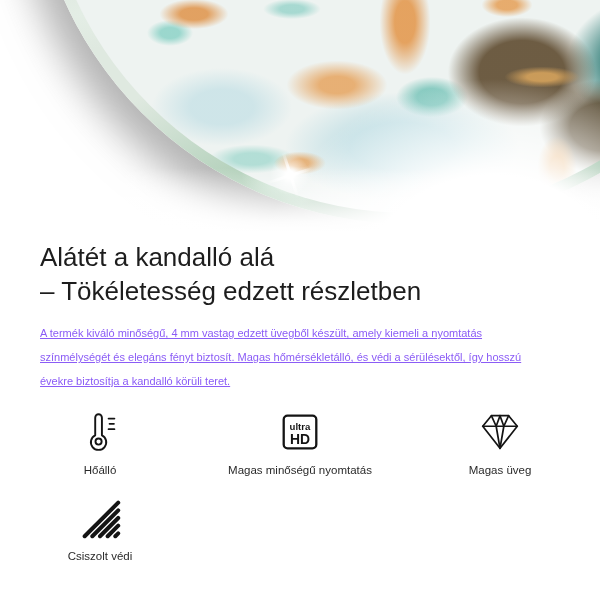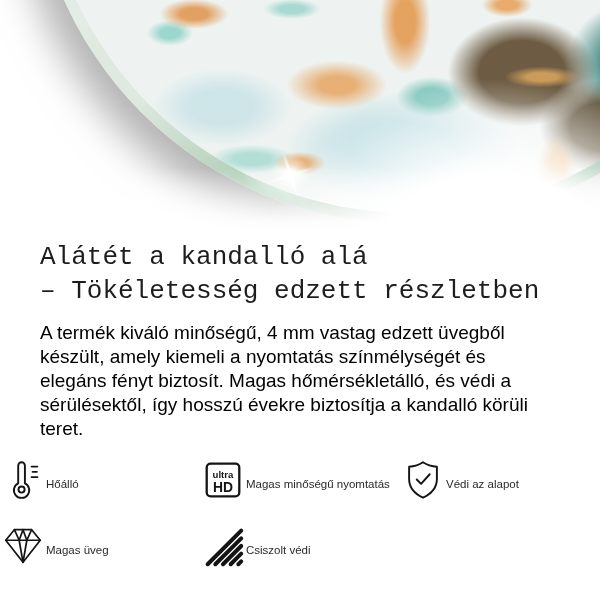--- a/index.html
+++ b/index.html
@@ -77,42 +77,43 @@
   }
   .sparkle-glow {
     position: absolute; inset: 0;
     background: radial-gradient(circle at 50% 50%, #fff 4px, rgba(255,255,255,0.6) 9px, rgba(255,255,255,0) 20px);
   }
 
   
   main { padding: 0 40px; }
   .title {
     margin: 8px 0 0;
-    font-family: Liberation Mono, monospace;
+    font-family: Liberation Sans, sans-serif;
     font-weight: 400;
     font-size: 26px;
     line-height: 34px;
     color: #1d1d1d;
   }
   .desc {
     margin: 13px 0 0;
-    font-size: 19px;
+    font-size: 11px;
     line-height: 24px;
-    color: #000000;
+    color: #8b5cf6;
     max-width: 505px;
+    text-decoration: underline;
   }
 
   
   .features {
     margin: 15px -40px 0;
     display: grid;
     grid-template-columns: repeat(3, 1fr);
     row-gap: 18px;
   }
-  .feature { display: flex; flex-direction: row; align-items: center; }
+  .feature { display: flex; flex-direction: column; align-items: center; }
   .feature .iconbox { height: 48px; display: flex; align-items: center; justify-content: center; }
   .feature .label { margin-top: 8px; font-size: 11.5px; color: #2a2a2a; }
   .feature svg { stroke: #141414; fill: none; stroke-linecap: round; stroke-linejoin: round; }
   .feature svg .solid { fill: #141414; stroke: none; }
   .feature svg text { stroke: none; fill: #141414; font-family: "Liberation Sans", sans-serif; }
 </style>
 </head>
 <body>
 
 <div class="page">
@@ -152,29 +153,20 @@
         <div class="iconbox">
           <svg width="46" height="46" viewBox="0 0 48 48" stroke-width="2.4">
             <rect x="7" y="7" width="34" height="34" rx="4"></rect>
             <text x="24" y="21.5" text-anchor="middle" font-size="10" font-weight="700">ultra</text>
             <text x="24" y="36" text-anchor="middle" font-size="14.5" font-weight="800">HD</text>
           </svg>
         </div>
         <div class="label">Magas minőségű nyomtatás</div>
       </div>
 
-      <div class="feature">
-        <div class="iconbox">
-          <svg width="46" height="46" viewBox="0 0 48 48" stroke-width="2">
-            <path d="M24,5.5 C28.5,8.5 33,9.8 38.5,10.2 V23 C38.5,32.5 32.5,38.5 24,42.5 C15.5,38.5 9.5,32.5 9.5,23 V10.2 C15,9.8 19.5,8.5 24,5.5 Z"></path>
-            <path d="M17.5,23.5 l4.5,4.5 l9,-10"></path>
-          </svg>
-        </div>
-        <div class="label">Védi az alapot</div>
-      </div>
 
       <div class="feature">
         <div class="iconbox">
           <svg width="46" height="46" viewBox="0 0 48 48" stroke-width="1.8">
             <path d="M15,7 H33 L42,18 L24,41 L6,18 Z"></path>
             <path d="M6,18 H42"></path>
             <path d="M15,7 L20,18 M33,7 L28,18 M24,7 L20,18 M24,7 L28,18 M20,18 L24,41 M28,18 L24,41"></path>
           </svg>
         </div>
         <div class="label">Magas üveg</div>

